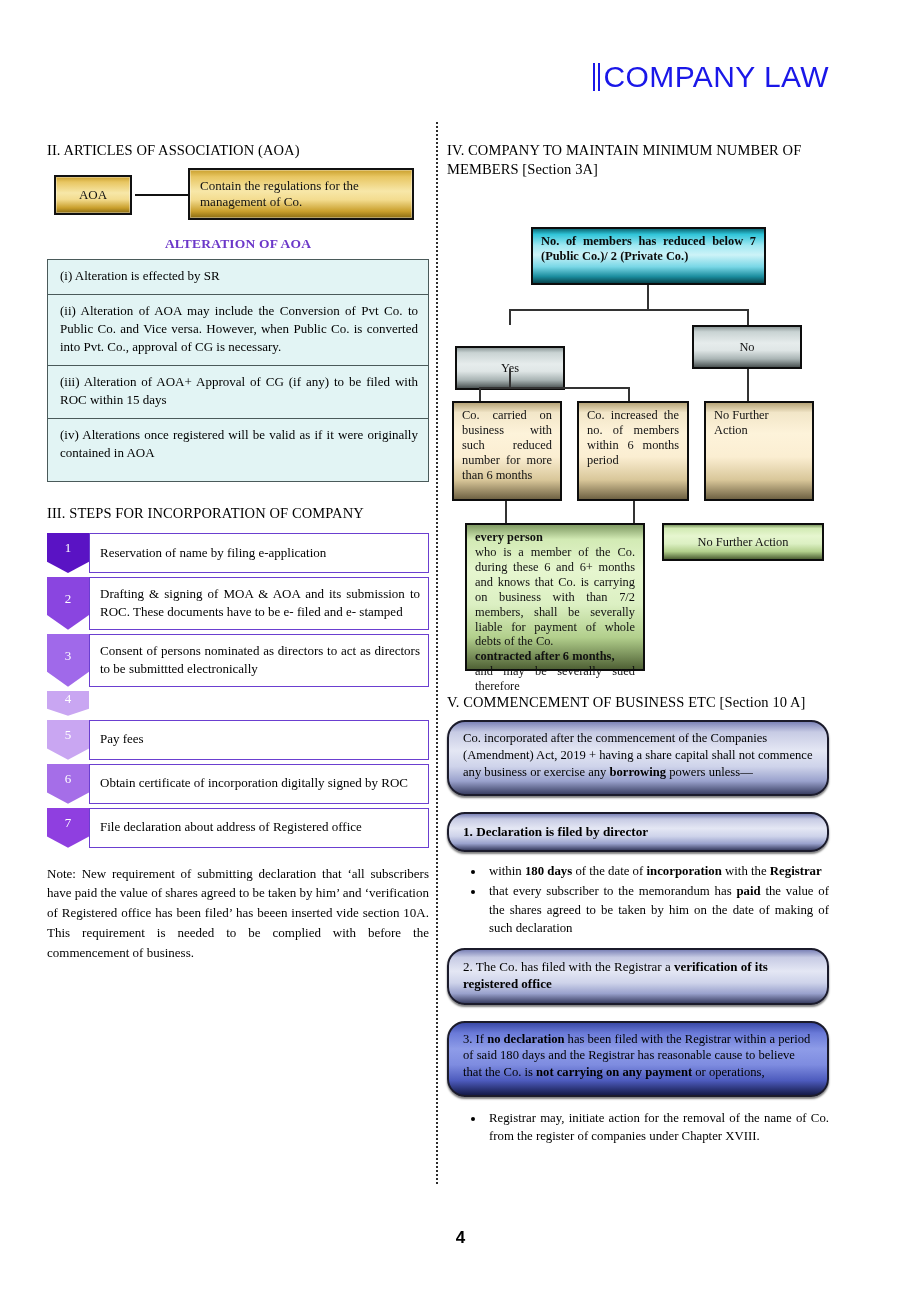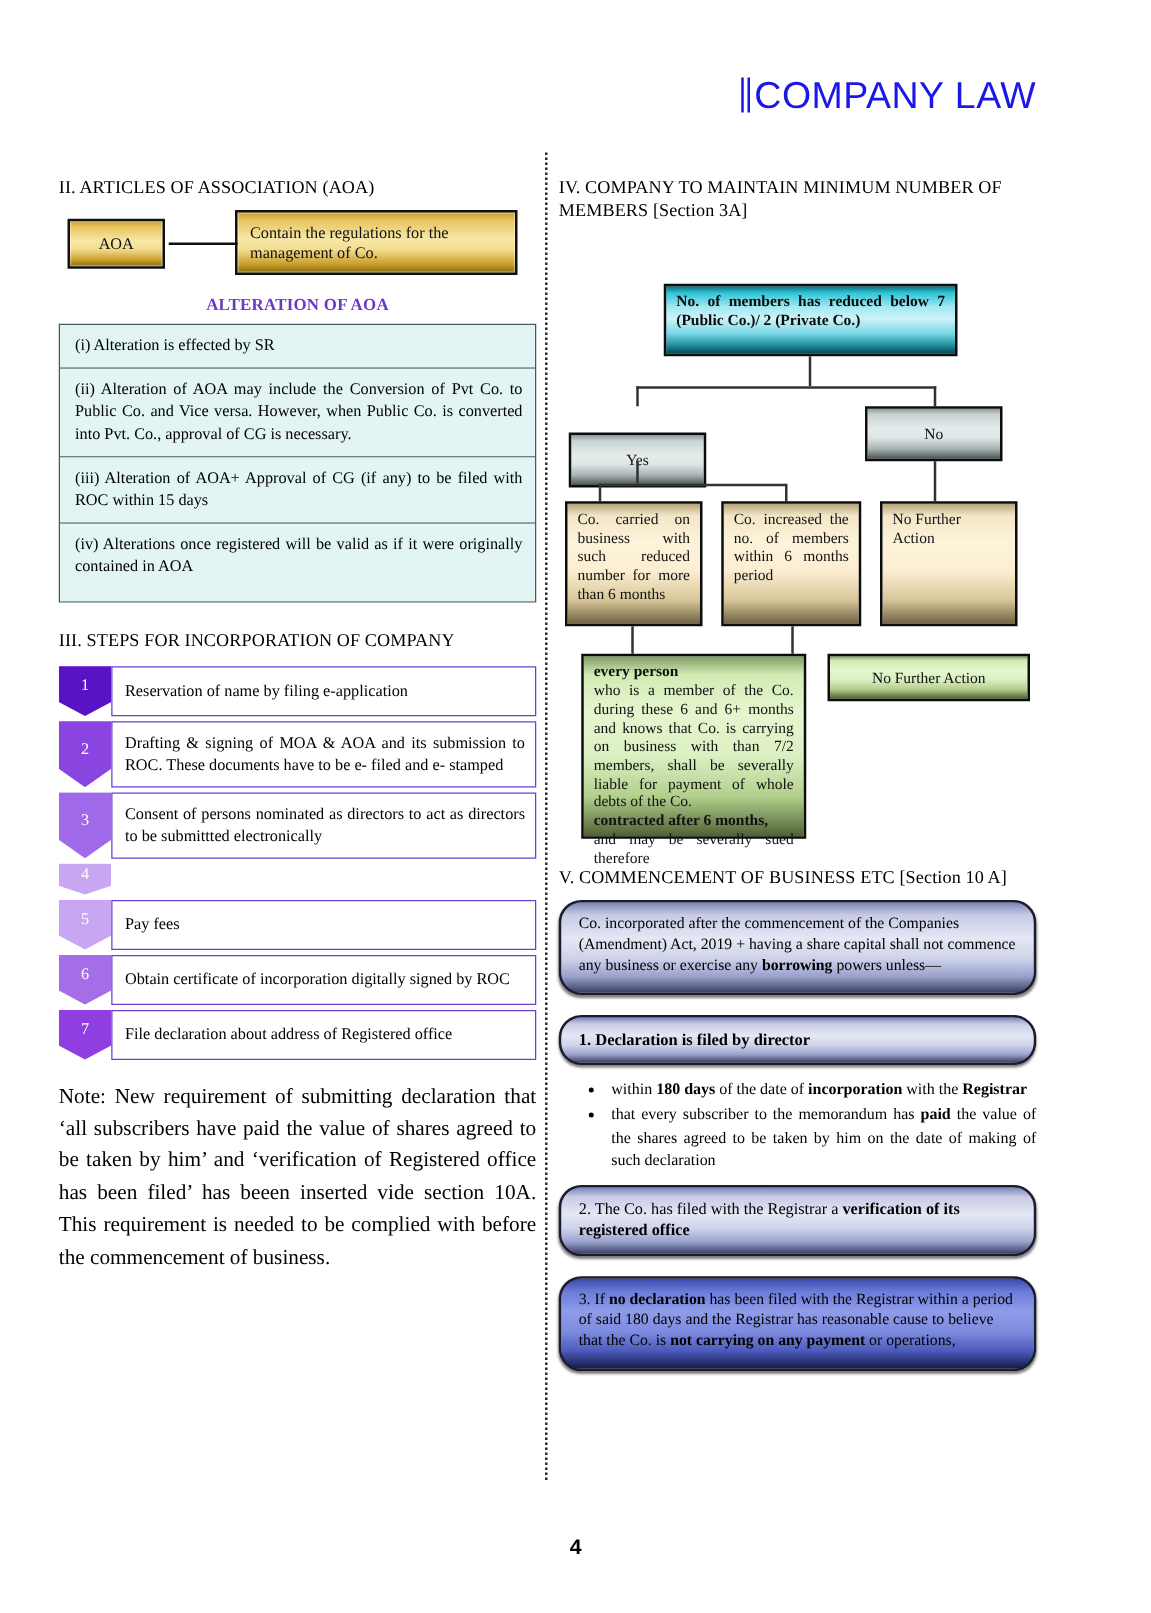--- a/index.html
+++ b/index.html
@@ -186,21 +186,21 @@
     font-size: 13px;
     line-height: 1.42;
     text-align: justify;
     display: flex;
     align-items: center;
     box-sizing: border-box;
     min-height: 40px;
   }
   .note {
     margin-top: 16px;
-    font-size: 17px;
+    font-size: 13px;
     line-height: 1.52;
     text-align: justify;
   }
 
   
   .flow { position: relative; height: 490px; margin-top: 6px; }
   .fbox {
     position: absolute;
     box-sizing: border-box;
     font-size: 12.4px;
@@ -441,16 +441,19 @@
     </ul>
 
     <div class="rbox rbox-lav" style="min-height:44px; font-size:13px;">
       <span>2. The Co.  has filed with the Registrar a </span><b>verification of its registered office</b>
     </div>
 
     <div class="rbox rbox-blue" style="min-height:76px; margin-top:16px;">
       <span>3. If </span><b>no declaration</b><span> has been filed with the Registrar within a period of said 180 days and the Registrar has reasonable cause to believe that the Co. is </span><b>not carrying on any payment</b><span> or operations,</span>
     </div>
 
+    <ul class="bullets" style="margin-top:12px;">
+      <li>Registrar may, initiate action for the removal of the name of Co. from the register of companies under Chapter XVIII.</li>
+    </ul>
   </div>
 
   <div class="pagenum">4</div>
 </div>
 
 </body></html>

